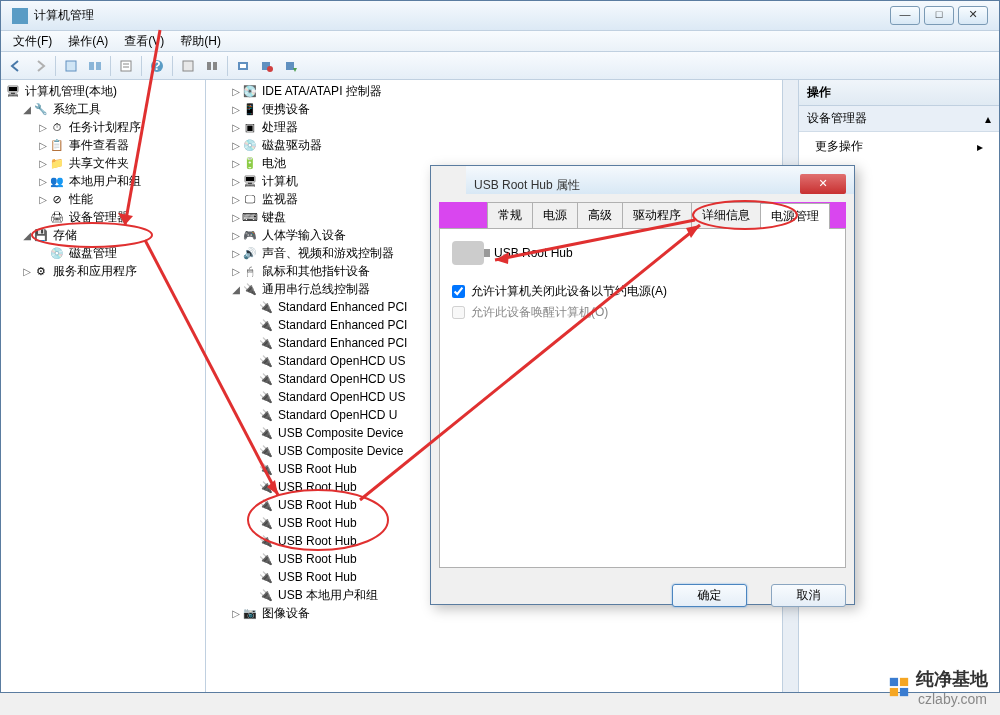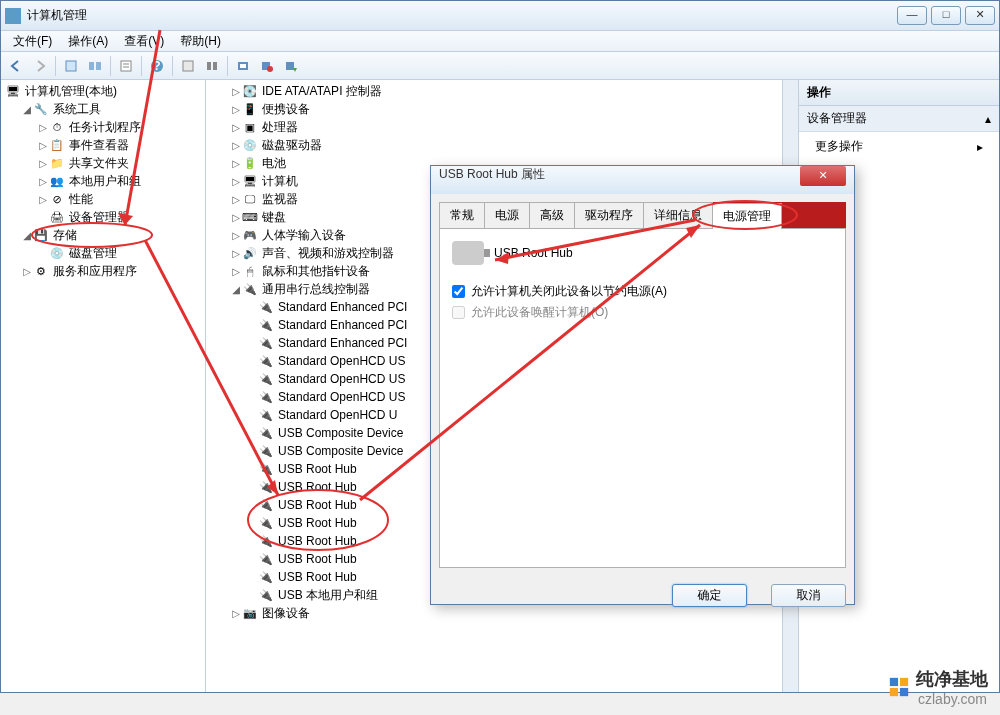--- a/index.html
+++ b/index.html
@@ -1,20 +1,20 @@
 <!DOCTYPE html>
 <html><head>
 <meta charset="utf-8">
 <style>
 * { margin: 0; padding: 0; box-sizing: border-box; font-family: "Microsoft YaHei", "SimSun", Tahoma, sans-serif; font-size: 12px; }
 body { width: 1000px; height: 715px; background: #f0f0f0; overflow: hidden; position: relative; }
 
 
 .window { width: 1000px; height: 693px; background: linear-gradient(#e8f0f8, #d8e8f5); border: 1px solid #5a7ca0; position: relative; }
-.titlebar { height: 30px; background: linear-gradient(#f5f9fd, #dce9f5); display: flex; align-items: center; padding: 0 4px; border-bottom: 1px solid #c0d0e0; }
+.titlebar { height: 30px; background: linear-gradient(#f5f9fd, #dce9f5); display: flex; align-items: center; padding: 0 11px; border-bottom: 1px solid #c0d0e0; }
 .titlebar-icon { width: 16px; height: 16px; background: #5a9cc5; margin-right: 6px; display: inline-block; }
 .titlebar-spacer { flex: 1; }
 .win-controls { display: flex; gap: 4px; }
 .win-btn { width: 30px; height: 19px; border: 1px solid #7a9ab5; background: linear-gradient(#f8fcff,#d8e8f5); border-radius: 3px; text-align: center; line-height: 15px; font-size: 11px; color: #333; cursor: pointer; }
 
 
 .menubar { height: 21px; background: linear-gradient(#f8fbfe,#eaf1f8); display: flex; align-items: center; padding: 0 4px; border-bottom: 1px solid #c0d0e0; }
 .menu-item { padding: 2px 8px; cursor: pointer; }
 
 
@@ -33,25 +33,25 @@
 
 
 .tree-node { white-space: nowrap; }
 .tree-row { display: flex; align-items: center; height: 18px; padding-left: 2px; cursor: pointer; }
 .expander { width: 12px; text-align: center; color: #666; font-size: 10px; display: inline-block; }
 .node-icon { width: 16px; height: 16px; margin-right: 4px; display: inline-flex; align-items:center; justify-content:center; font-size: 11px; }
 .children { padding-left: 16px; }
 
 
 .dialog { position: absolute; left: 430px; top: 165px; width: 425px; height: 440px; background: #f0f0f0; border: 1px solid #5a7ca0; box-shadow: 4px 4px 12px rgba(0,0,0,0.25); z-index: 10; }
-.dlg-title { height: 28px; background: linear-gradient(#f5f9fd,#d8e8f5); display: flex; align-items: flex-start; padding: 0 8px; }
+.dlg-title { height: 28px; background: linear-gradient(#f5f9fd,#d8e8f5); display: flex; align-items: flex-end; padding: 0 8px; margin-left: 35px; }
 .dlg-title-text { flex: 1; color: #333; }
 .dlg-close { width: 46px; height: 20px; background: linear-gradient(#e07070,#c83030); color: #fff; text-align: center; border-radius: 2px; line-height: 18px; cursor: pointer; font-size: 11px; }
 .dlg-body { padding: 8px; }
-.tabs { display: flex; background: #b91c1c; }
+.tabs { display: flex; background: #d946ef; padding-left: 48px; }
 .tab { padding: 4px 10px; border: 1px solid #b0b0b0; border-bottom: none; background: #f0f0f0; cursor: pointer; margin-right: -1px; }
 .tab.active { background: #fff; position: relative; top: 1px; }
 .tab-content { background: #fff; border: 1px solid #b0b0b0; height: 340px; padding: 12px; }
 .device-row { display: flex; align-items: center; margin-bottom: 18px; }
 .usb-icon { width: 32px; height: 24px; background: #ccc; border-radius: 4px; margin-right: 10px; position:relative; }
 .usb-icon::after{content:"";position:absolute;right:-6px;top:8px;width:6px;height:8px;background:#999;}
 .chk-row { display: flex; align-items: center; margin: 4px 0; }
 .chk-row input { margin-right: 6px; }
 .chk-row.disabled { color: #888; }
 .dlg-buttons { display: flex; justify-content: flex-end; gap: 24px; padding: 8px; }

